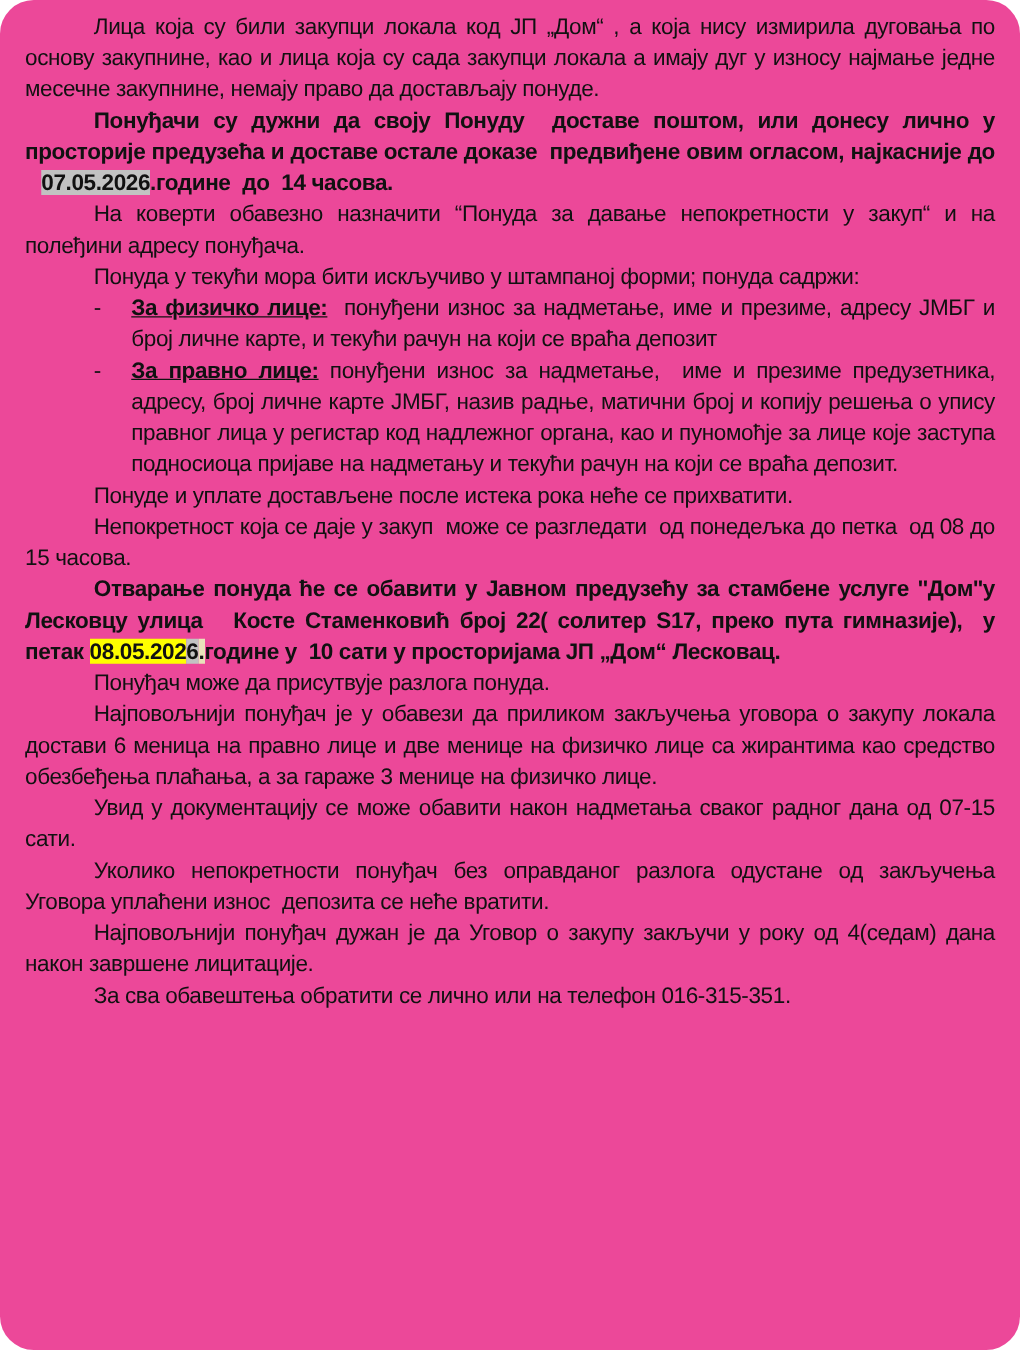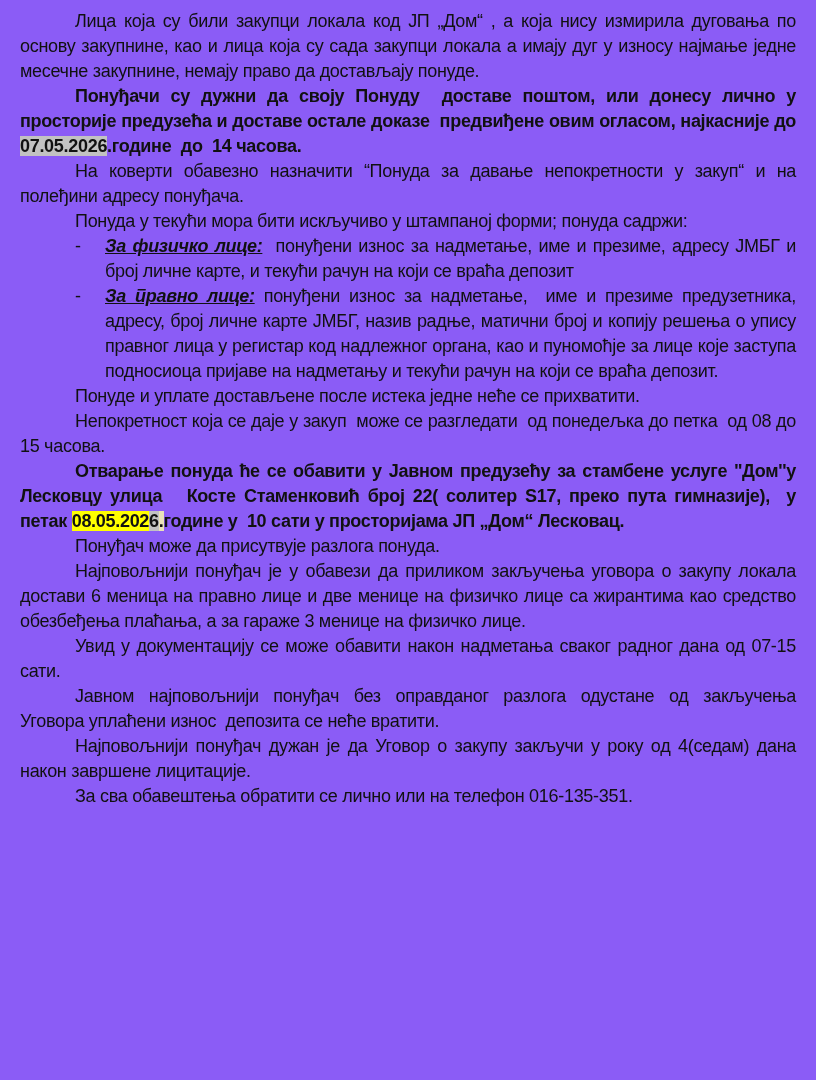--- a/index.html
+++ b/index.html
@@ -26,34 +26,34 @@
     margin-left: 85px;
     text-indent: 0;
     position: relative;
   }
   .bullet {
     position: absolute;
     left: -30px;
     top: 0;
   }
   .bold { font-weight: 700; }
-  .underline { text-decoration: underline; font-style: italic; }
+  .underline { text-decoration: underline; }
 </style>
 </head>
 <body>
 
-<div class="page" style="background: #8b5cf6; color: rgb(17, 17, 17);">
+<div class="page" style="background: #ec4899; color: rgb(17, 17, 17); border-radius: 27px;">
     <p class="para"><span>Лица која су били закупци локала код ЈП „Дом“ , а која нису измирила дуговања по основу закупнине, као и лица која су сада закупци локала а имају дуг у износу најмање једне месечне закупнине, немају право да достављају понуде.</span></p>
-    <p class="para bold"><span>Понуђачи су дужни да своју Понуду  доставе поштом, или донесу лично у просторије предузећа и доставе остале доказе  предвиђене овим огласом, најкасније до </span><span style="background: rgb(194, 194, 194);">07.05.2026</span><span>.године  до  14 часова.</span></p>
+    <p class="para bold"><span>Понуђачи су дужни да своју Понуду  доставе поштом, или донесу лично у просторије предузећа и доставе остале доказе  предвиђене овим огласом, најкасније до </span><span style="background: rgb(194, 194, 194); margin-left: 13px;">07.05.2026</span><span>.године  до  14 часова.</span></p>
     <p class="para"><span>На коверти обавезно назначити “Понуда за давање непокретности у закуп“ и на полеђини адресу понуђача.</span></p>
     <p class="para"><span>Понуда у текући мора бити искључиво у штампаној форми; понуда садржи:</span></p>
     <div class="para li"><span class="bullet">-</span><span class="bold underline">За физичко лице:</span><span>  понуђени износ за надметање, име и презиме, адресу ЈМБГ и број личне карте, и текући рачун на који се враћа депозит</span></div>
     <div class="para li"><span class="bullet">-</span><span class="bold underline">За правно лице:</span><span> понуђени износ за надметање,  име и презиме предузетника, адресу, број личне карте ЈМБГ, назив радње, матични број и копију решења о упису правног лица у регистар код надлежног органа, као и пуномоћје за лице које заступа подносиоца пријаве на надметању и текући рачун на који се враћа депозит.</span></div>
-    <p class="para"><span>Понуде и уплате достављене после истека једне неће се прихватити.</span></p>
+    <p class="para"><span>Понуде и уплате достављене после истека рока неће се прихватити.</span></p>
     <p class="para"><span>Непокретност која се даје у закуп  може се разгледати  од понедељка до петка  од 08 до 15 часова.</span></p>
     <p class="para bold"><span>Отварање понуда ће се обавити у Јавном предузећу за стамбене услуге ''Дом''у Лесковцу улица   Косте Стаменковић број 22( солитер S17, преко пута гимназије),  у петак </span><span style="background: rgb(255, 255, 0);">08.05.202</span><span style="background: rgb(194, 194, 194);">6</span><span style="background: rgb(233, 226, 186);">.</span><span>године у  10 сати у просторијама ЈП „Дом“ Лесковац.</span></p>
     <p class="para"><span>Понуђач може да присутвује разлога понуда.</span></p>
     <p class="para"><span>Најповољнији понуђач је у обавези да приликом закључења уговора о закупу локала достави 6 меница на правно лице и две менице на физичко лице са жирантима као средство обезбеђења плаћања, а за гараже 3 менице на физичко лице.</span></p>
     <p class="para"><span>Увид у документацију се може обавити након надметања сваког радног дана од 07-15 сати.</span></p>
-    <p class="para"><span>Јавном  најповољнији  понуђач  без  оправданог  разлога  одустане  од  закључења Уговора уплаћени износ  депозита се неће вратити.</span></p>
+    <p class="para"><span>Уколико  непокретности  понуђач  без  оправданог  разлога  одустане  од  закључења Уговора уплаћени износ  депозита се неће вратити.</span></p>
     <p class="para"><span>Најповољнији понуђач дужан је да Уговор о закупу закључи у року од 4(седам) дана након завршене лицитације.</span></p>
-    <p class="para"><span>За сва обавештења обратити се лично или на телефон 016-135-351.</span></p>
+    <p class="para"><span>За сва обавештења обратити се лично или на телефон 016-315-351.</span></p>
   </div>
 
 </body></html>

